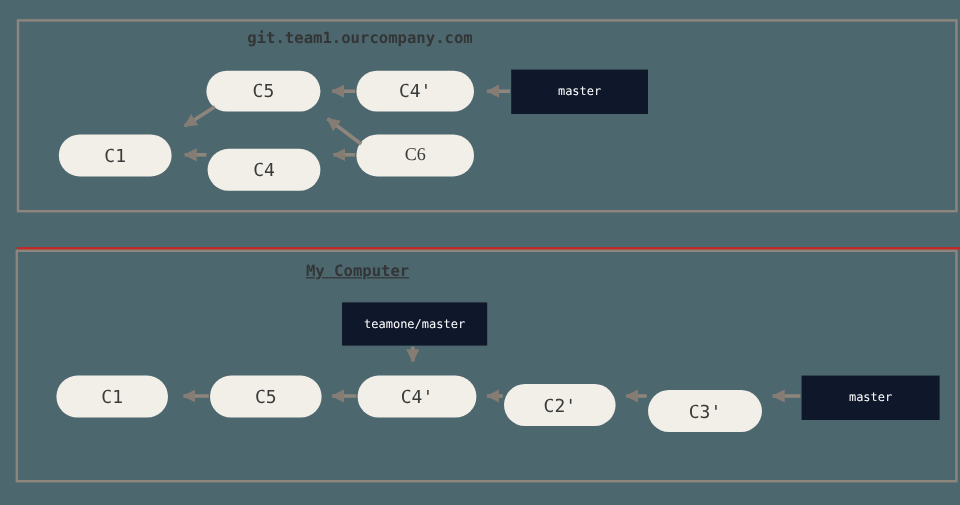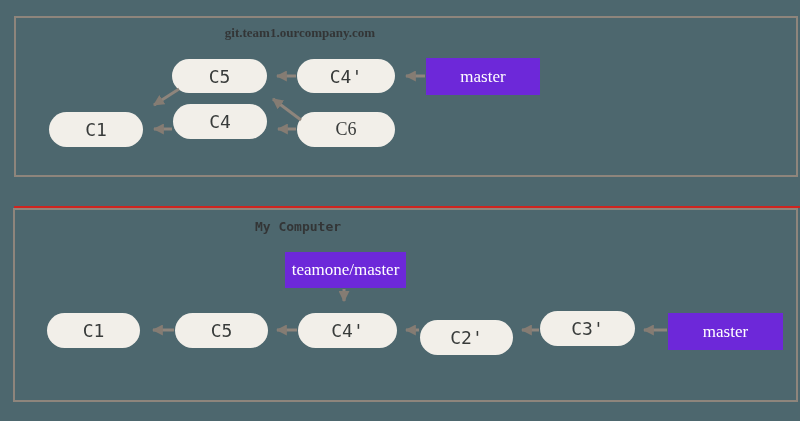--- a/index.html
+++ b/index.html
@@ -28,34 +28,33 @@
     color: #333536;
     letter-spacing: 0px;
   }
   .node {
     position: absolute;
     background: #f2efe9;
     border-radius: 18px;
     display: flex;
     align-items: center;
     justify-content: center;
-    font-size: 18px;
+    font-size: 15px;
     color: #383b3a;
     box-sizing: border-box;
   }
   .ref {
     position: absolute;
-    background: #6d28d9;
+    background: #0f172a;
     display: flex;
     align-items: center;
     justify-content: center;
-    font-size: 17px;
+    font-size: 10px;
     color: #ffffff;
     box-sizing: border-box;
-    font-family: Liberation Serif, serif;
   }
   .red-line {
     position: absolute;
     left: 14px;
     top: 206px;
     width: 786px;
     height: 2px;
     background: #cf241f;
   }
   #arrows {
@@ -64,41 +63,41 @@
     top: 0;
     pointer-events: none;
   }
 </style>
 </head>
 <body>
 
 <div class="red-line"></div>
 
 <div class="panel" style="left:14px; top:16px; width:784px; height:161px;"></div>
-<div class="panel-title" style="left:150px; top:25px; width:300px;font-family:Liberation Serif, serif;">git.team1.ourcompany.com</div>
+<div class="panel-title" style="left:150px; top:25px; width:300px;">git.team1.ourcompany.com</div>
 
 <div class="node" style="left:172px; top:59px;  width:95px; height:34px;">C5</div>
 <div class="node" style="left:297px; top:59px;  width:98px; height:34px;">C4'</div>
 <div class="node" style="left:49px;  top:112px; width:94px; height:35px;">C1</div>
-<div class="node" style="left:173px; top:104px; width:94px; height:35px;">C4</div>
+<div class="node" style="left:173px; top:124px; width:94px; height:35px;">C4</div>
 <div class="node" style="left:297px; top:112px; width:98px; height:35px;font-family:Liberation Serif, serif;">C6</div>
 
 <div class="ref" style="left:426px; top:58px; width:114px; height:37px;">master</div>
 
 <div class="panel" style="left:13px; top:208px; width:785px; height:194px;"></div>
-<div class="panel-title" style="left:148px; top:219px; width:300px;">My Computer</div>
+<div class="panel-title" style="left:148px; top:219px; width:300px;text-decoration:underline;">My Computer</div>
 
 <div class="ref" style="left:285px; top:252px; width:121px; height:36px;text-align:center;">teamone/master</div>
 <div class="ref" style="left:668px; top:313px; width:115px; height:37px;">master</div>
 
 <div class="node" style="left:47px;  top:313px; width:93px; height:35px;">C1</div>
 <div class="node" style="left:175px; top:313px; width:93px; height:35px;">C5</div>
 <div class="node" style="left:298px; top:313px; width:99px; height:35px;">C4'</div>
 <div class="node" style="left:420px; top:320px; width:93px; height:35px;">C2'</div>
-<div class="node" style="left:540px; top:311px; width:95px; height:35px;">C3'</div>
+<div class="node" style="left:540px; top:325px; width:95px; height:35px;">C3'</div>
 
 <svg id="arrows" width="800" height="421" viewBox="0 0 800 421">
   <defs>
     <marker id="ah" markerUnits="userSpaceOnUse" markerWidth="11" markerHeight="11" viewBox="0 0 10 10" refX="9" refY="5" orient="auto">
       <path d="M0,0 L10,5 L0,10 z" fill="#857c73"></path>
     </marker>
   </defs>
 
   <line x1="296" y1="76" x2="277" y2="76" stroke="#8e857c" stroke-width="3" marker-end="url(#ah)"></line>
   <line x1="425" y1="76" x2="406" y2="76" stroke="#8e857c" stroke-width="3" marker-end="url(#ah)"></line>

